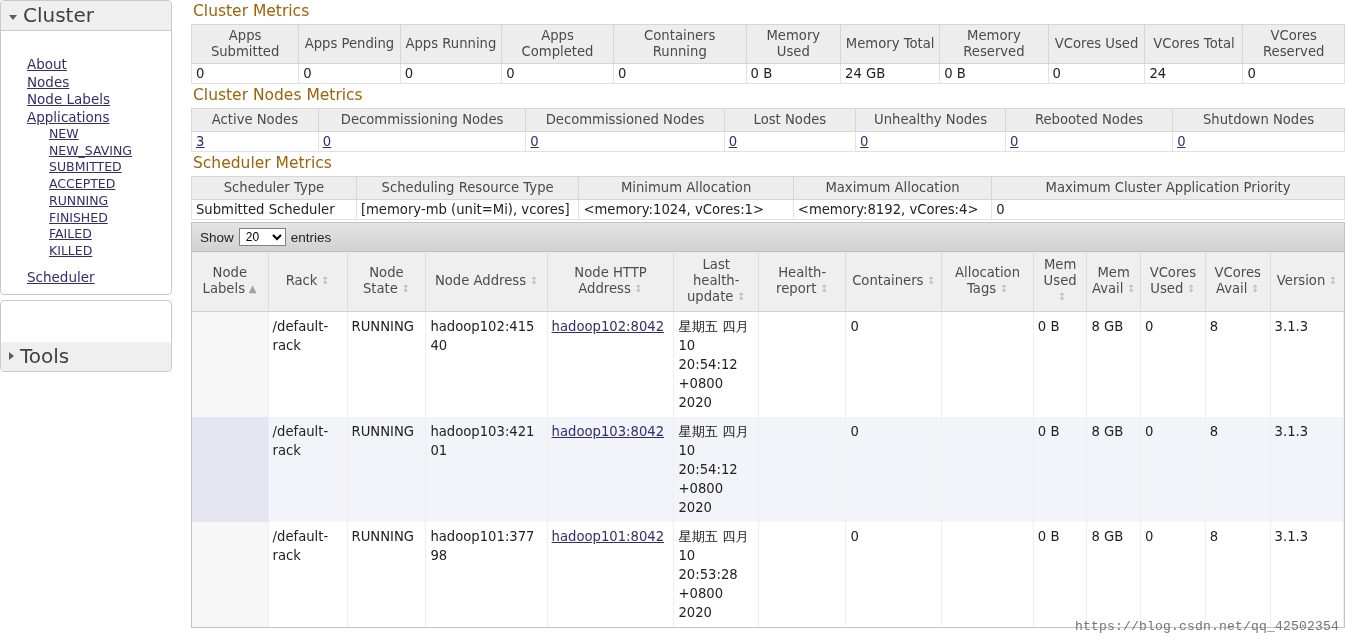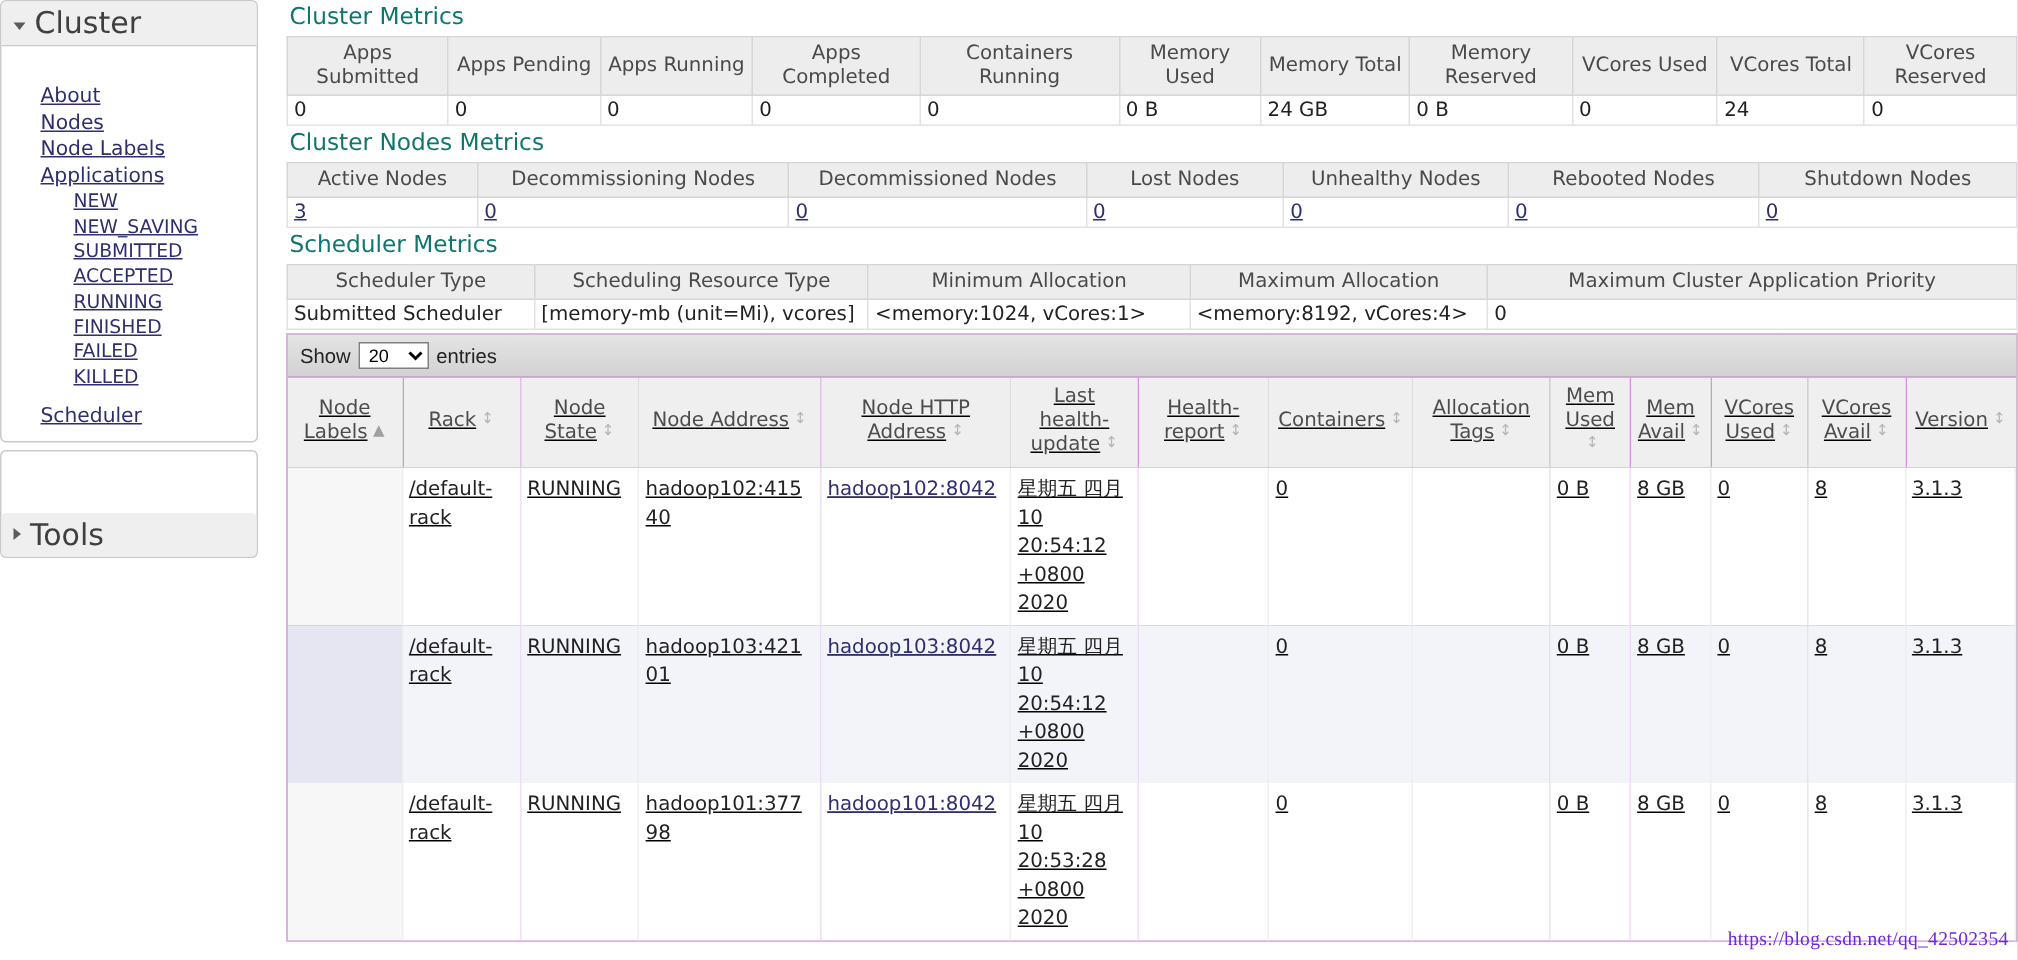--- a/index.html
+++ b/index.html
@@ -71,21 +71,21 @@
   .nav-spacer { height: 9px; }
 
   
   #main {
     position: absolute;
     left: 191px; top: 0;
     width: 1154px;
   }
   .section-title {
     font-size: 15.5px;
-    color: #0f766e;
+    color: #a16207;
     margin: 2px 0 4px 2px;
     font-family: "DejaVu Sans", sans-serif;
   }
   table.metrics {
     border-collapse: collapse;
     width: 100%;
     table-layout: fixed;
     border: 1px solid #cfcfcf;
     background: #fff;
     padding-left: 44px;
@@ -152,21 +152,20 @@
     border: 1px solid #a8a8a8;
     font-size: 12px;
     padding: 0 3px;
     font-family: "Liberation Sans", sans-serif;
   }
 
   table.nodes {
     border-collapse: collapse;
     width: 100%;
     table-layout: fixed;
-    text-decoration: underline;
   }
   table.nodes th {
     background: #efefef;
     border-right: 1px solid #dcdcdc;
     border-bottom: 1px solid #d2d2d2;
     color: #4c4c4c;
     font-weight: normal;
     font-size: 13.2px;
     line-height: 16px;
     padding: 5px 4px 6px 4px;
@@ -205,22 +204,22 @@
   tr.odd td.nodelabel { background: #f7f7f7; }
   tr.even td.nodelabel { background: #e6e6f2; }
   td.nodelabel { border-right: 1px solid #e6e6e6; }
   td.nodes-link a { color: #2f2f6f; text-decoration: underline; cursor: pointer; }
   td.num-center { text-align: center; }
 
   #watermark {
     position: absolute;
     right: 6px; bottom: 6px;
     font-size: 13px;
-    color: #6d28d9;
-    font-family: Liberation Serif, serif;
+    color: #737373;
+    font-family: Liberation Mono, monospace;
     letter-spacing: 0.2px;
     pointer-events: none;
   }
 </style>
 </head>
 <body>
 
 <div id="sidebar">
 
   <div class="nav-block">

